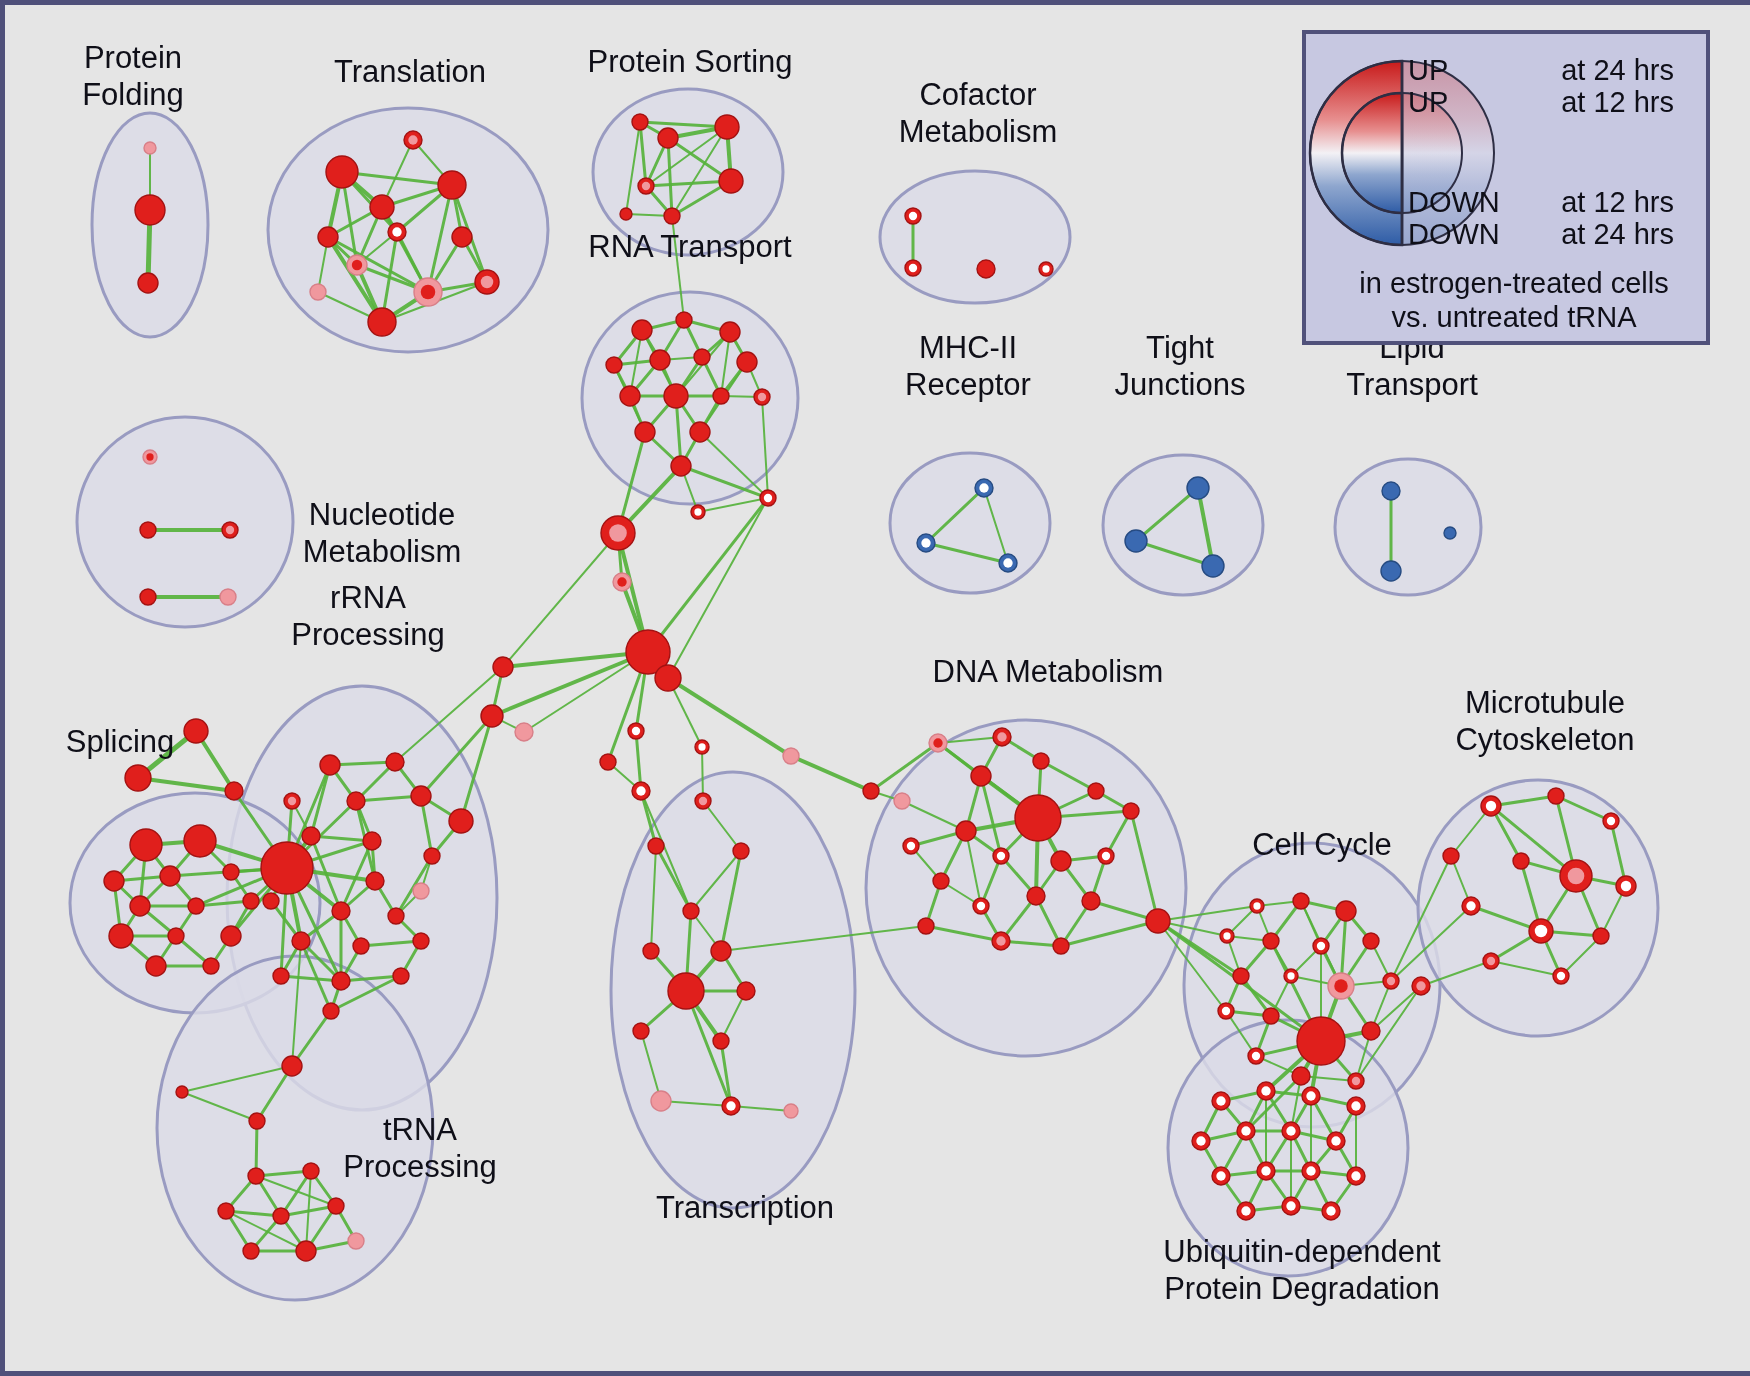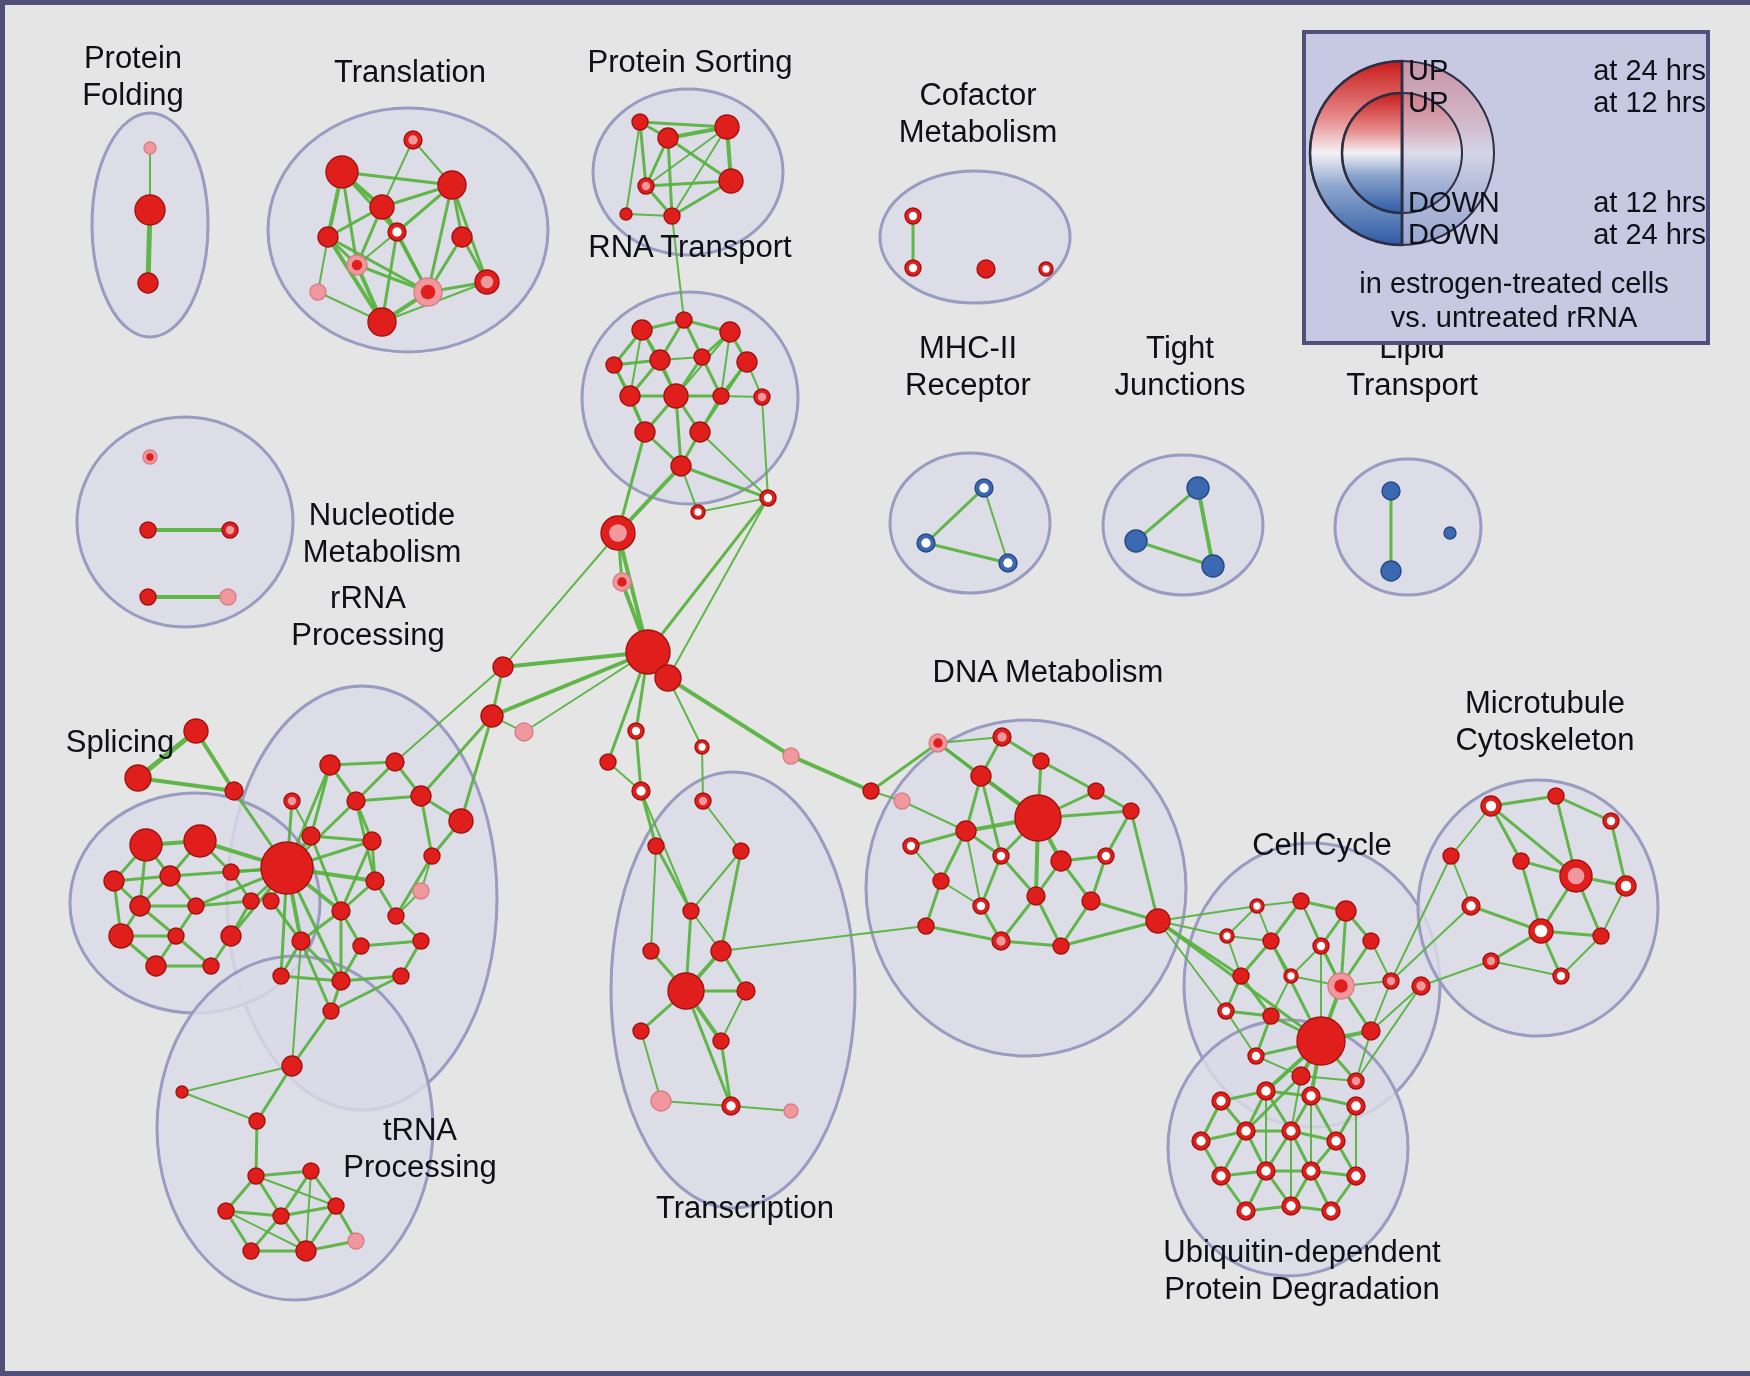--- a/index.html
+++ b/index.html
@@ -12,21 +12,21 @@
   #net { position:absolute; left:0; top:0; width:1750px; height:1376px; }
   .cluster { fill:#dadae6; fill-opacity:0.82; stroke:#999bc1; stroke-width:3; }
   .edge { stroke:#56b23c; stroke-opacity:0.92; stroke-linecap:round; }
   .clabel { font-size:31px; fill:#0f0f18; text-anchor:middle; font-family:"Liberation Sans", sans-serif; }
   .legend {
     position:absolute; left:1302px; top:30px; width:408px; height:315px;
     border:4px solid #50517a; background:#c7c8e1; box-sizing:border-box;
   }
   .legend-gfx { position:absolute; left:0; top:0; }
   .lrow {
-    position:absolute; left:102px; right:0;
+    position:absolute; left:102px; right:32px;
     display:flex; justify-content:space-between;
     font-size:29px; color:#0f0f18; white-space:nowrap;
   }
   .lnote {
     position:absolute; left:0; right:0; top:232px;
     text-align:center; font-size:29px; line-height:34px; color:#0f0f18;margin-left:16px;
   }
   .frame {
     position:absolute; inset:0; border:5px solid #4f507a;
     box-sizing:border-box; pointer-events:none;
@@ -1180,18 +1180,18 @@
     <div class="lrow" style="top:152px">
       <span>DOWN</span>
       <span>at 12 hrs</span>
     </div>
     <div class="lrow" style="top:184px">
       <span>DOWN</span>
       <span>at 24 hrs</span>
     </div>
     <div class="lnote">
       <div>in estrogen-treated cells</div>
-      <div>vs. untreated rRNA</div>
+      <div>vs. untreated tRNA</div>
     </div>
   </div>
 
   <div class="frame"></div>
 </div>
 
 </body></html>

